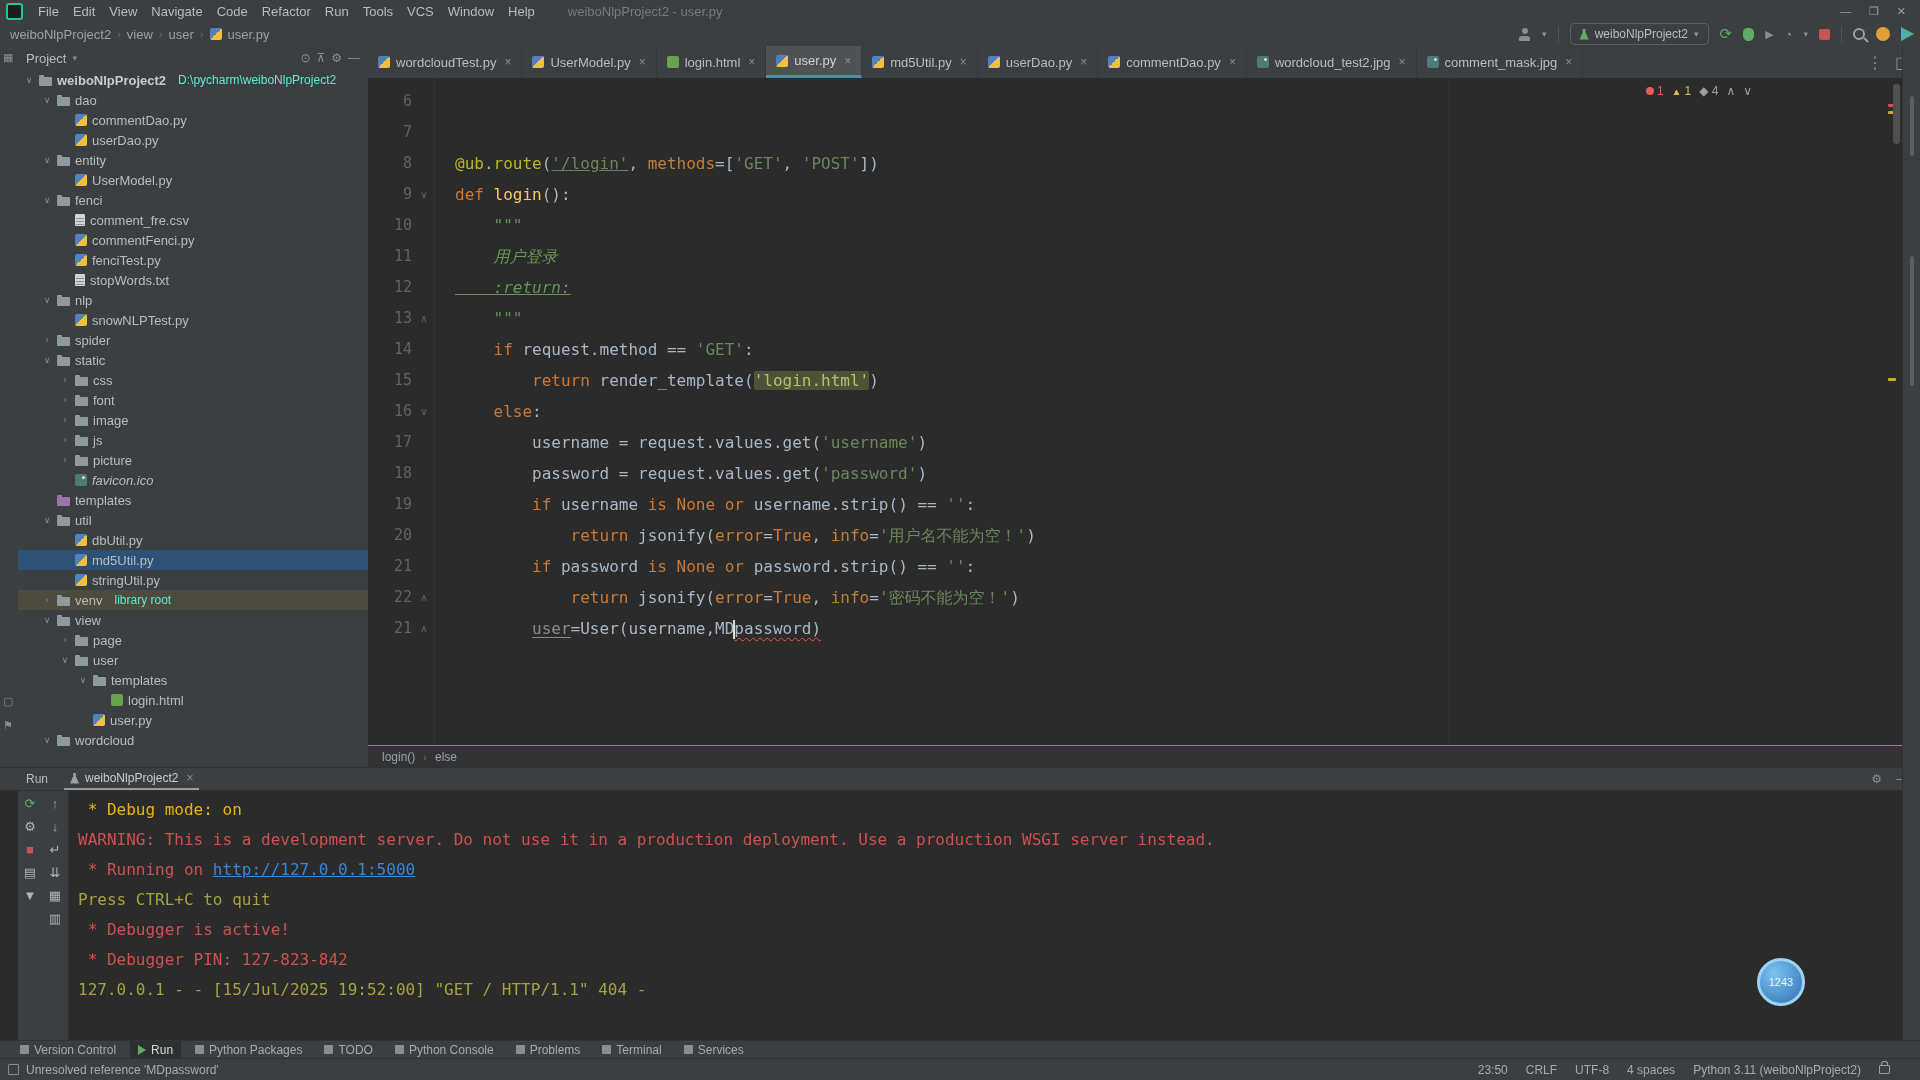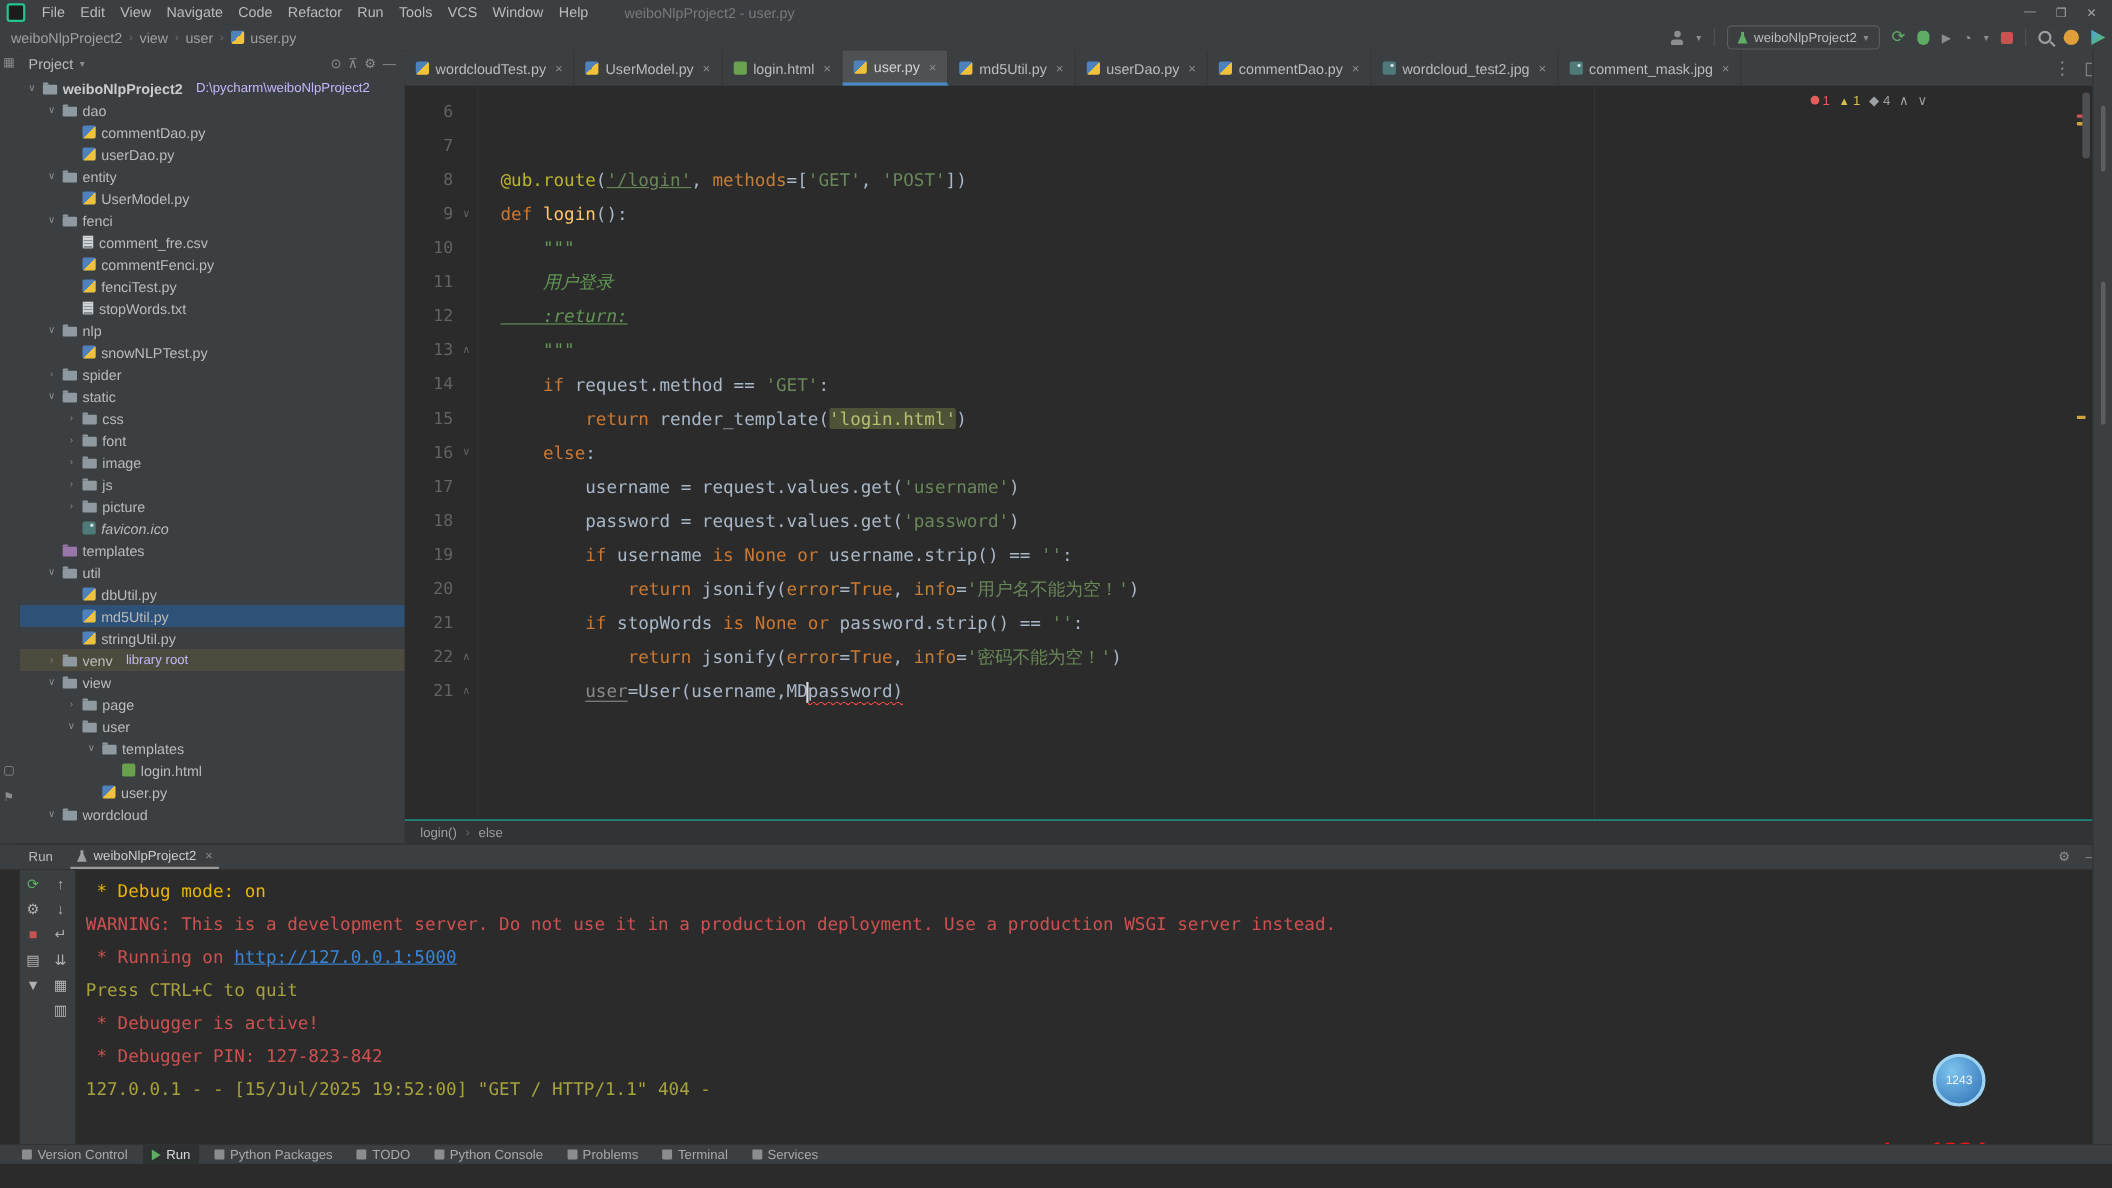--- a/index.html
+++ b/index.html
@@ -46,21 +46,21 @@
 
   
   #project{left:18px;top:46px;width:350px;height:721px;background:#3c3f41;border-right:1px solid #323232;overflow:hidden;}
   #proj-header{height:24px;display:flex;align-items:center;gap:6px;padding:0 8px;font-size:13px;color:#bbbbbb;}
   #proj-header .spacer{flex:1;}
   .ph-ic{color:#8b8e90;font-size:12px;}
   .trow{height:20px;display:flex;align-items:center;gap:5px;font-size:13px;color:#bbbbbb;white-space:nowrap;}
   .trow .arrow{width:10px;color:#8b8e90;font-size:9px;text-align:center;flex:none;}
   .trow.sel-blue{background:#2d5177;}
   .trow.sel-olive{background:#4d4b3d;}
-  .trow .sub{color:#c4b5fd;margin-left:7px;font-size:12px;}
+  .trow .sub{color:#5eead4;margin-left:7px;font-size:12px;}
   .trow .b{font-weight:bold;color:#c9ccce;}
   .fi{flex:none;}
   .fi-folder{width:13px;height:9px;background:#8f9aa0;border-radius:1px;position:relative;margin-top:2px;}
   .fi-folder:before{content:"";position:absolute;top:-2px;left:0;width:5px;height:2px;background:inherit;border-radius:1px 1px 0 0;}
   .fi-folder.purple{background:#9876aa;}
   .fi-py{width:12px;height:12px;border-radius:2px;background:linear-gradient(135deg,#4f81bd 0 50%,#f0c23c 50% 100%);}
   .fi-html{width:12px;height:12px;border-radius:2px;background:#69a14f;}
   .fi-csv,.fi-txt{width:10px;height:12px;background:#d0d4d7;border-radius:1px;
      background-image:repeating-linear-gradient(#d0d4d7 0 2px,#8a8f93 2px 3px);background-size:8px 10px;background-position:1px 2px;background-repeat:no-repeat;}
   .fi-img{width:12px;height:12px;border-radius:2px;background:#4e7a7a;position:relative;}
@@ -521,21 +521,21 @@
           <span class="ccode"><span class="s-p">        </span><span class="s-k">if</span><span class="s-p"> username </span><span class="s-k">is</span><span class="s-p"> </span><span class="s-k">None</span><span class="s-p"> </span><span class="s-k">or</span><span class="s-p"> username.strip() == </span><span class="s-s">''</span><span class="s-p">:</span></span>
         </div>
         <div class="cline">
           <span class="lnum">20</span>
           <span class="fold"></span>
           <span class="ccode"><span class="s-p">            </span><span class="s-k">return</span><span class="s-p"> jsonify(</span><span class="s-pa">error</span><span class="s-p">=</span><span class="s-k">True</span><span class="s-p">, </span><span class="s-pa">info</span><span class="s-p">=</span><span class="s-s">'用户名不能为空！'</span><span class="s-p">)</span></span>
         </div>
         <div class="cline">
           <span class="lnum">21</span>
           <span class="fold"></span>
-          <span class="ccode"><span class="s-p">        </span><span class="s-k">if</span><span class="s-p"> stopWords </span><span class="s-k">is</span><span class="s-p"> </span><span class="s-k">None</span><span class="s-p"> </span><span class="s-k">or</span><span class="s-p"> password.strip() == </span><span class="s-s">''</span><span class="s-p">:</span></span>
+          <span class="ccode"><span class="s-p">        </span><span class="s-k">if</span><span class="s-p"> password </span><span class="s-k">is</span><span class="s-p"> </span><span class="s-k">None</span><span class="s-p"> </span><span class="s-k">or</span><span class="s-p"> password.strip() == </span><span class="s-s">''</span><span class="s-p">:</span></span>
         </div>
         <div class="cline">
           <span class="lnum">22</span>
           <span class="fold">∧</span>
           <span class="ccode"><span class="s-p">            </span><span class="s-k">return</span><span class="s-p"> jsonify(</span><span class="s-pa">error</span><span class="s-p">=</span><span class="s-k">True</span><span class="s-p">, </span><span class="s-pa">info</span><span class="s-p">=</span><span class="s-s">'密码不能为空！'</span><span class="s-p">)</span></span>
         </div>
         <div class="cline">
           <span class="lnum">21</span>
           <span class="fold">∧</span>
           <span class="ccode"><span class="s-p">        </span><span class="s-gu">user</span><span class="s-p">=</span><span class="s-p">User(username,</span><span class="s-p">MD</span><span class="s-ct"></span><span class="s-er">password)</span></span>
@@ -632,19 +632,33 @@
       <div class="tw">
         <span class="tw-ic"></span>
         <span>Terminal</span>
       </div>
       <div class="tw">
         <span class="tw-ic"></span>
         <span>Services</span>
       </div>
     </div>
 
+  <div id="statusbar" class="abs">
+    <div id="status-left">
+      <span class="sq"></span>
+      <span>Unresolved reference 'MDpassword'</span>
+    </div>
+    <div id="status-right">
+        <span>23:50</span>
+        <span>CRLF</span>
+        <span>UTF-8</span>
+        <span>4 spaces</span>
+        <span>Python 3.11 (weiboNlpProject2)</span>
+        <span class="lock"></span>
+      </div>
+  </div>
 
   <div id="rightstrip" class="abs">
     <div class="rbar" style="top:50px;height:60px"></div>
     <div class="rbar" style="top:210px;height:130px"></div>
   </div>
 
 </div>
 
 </body></html>

